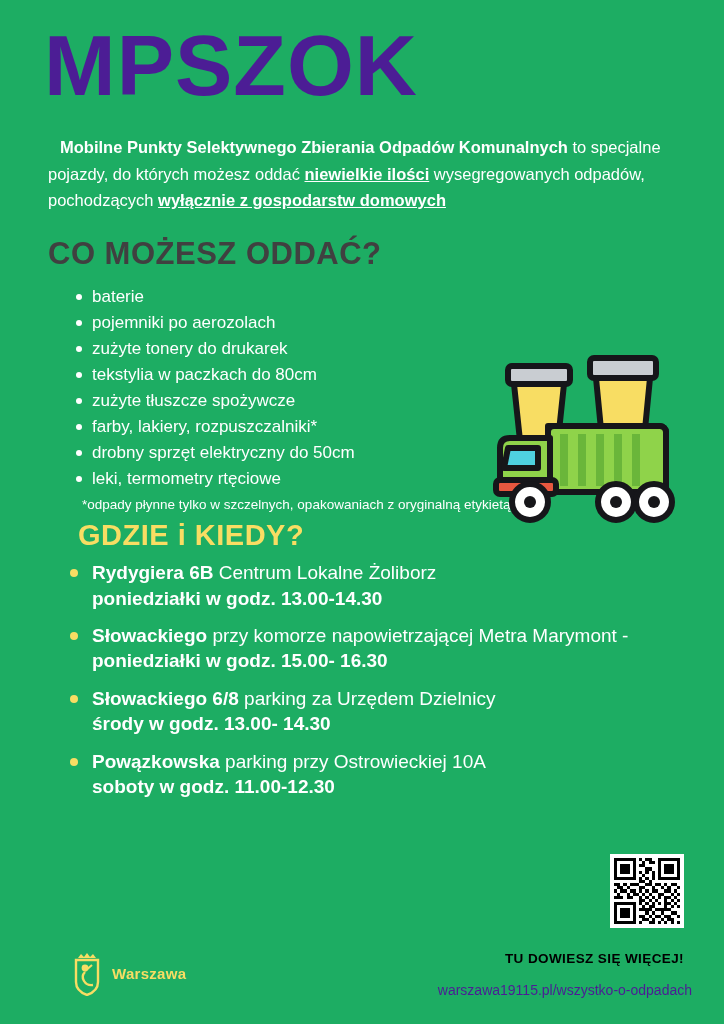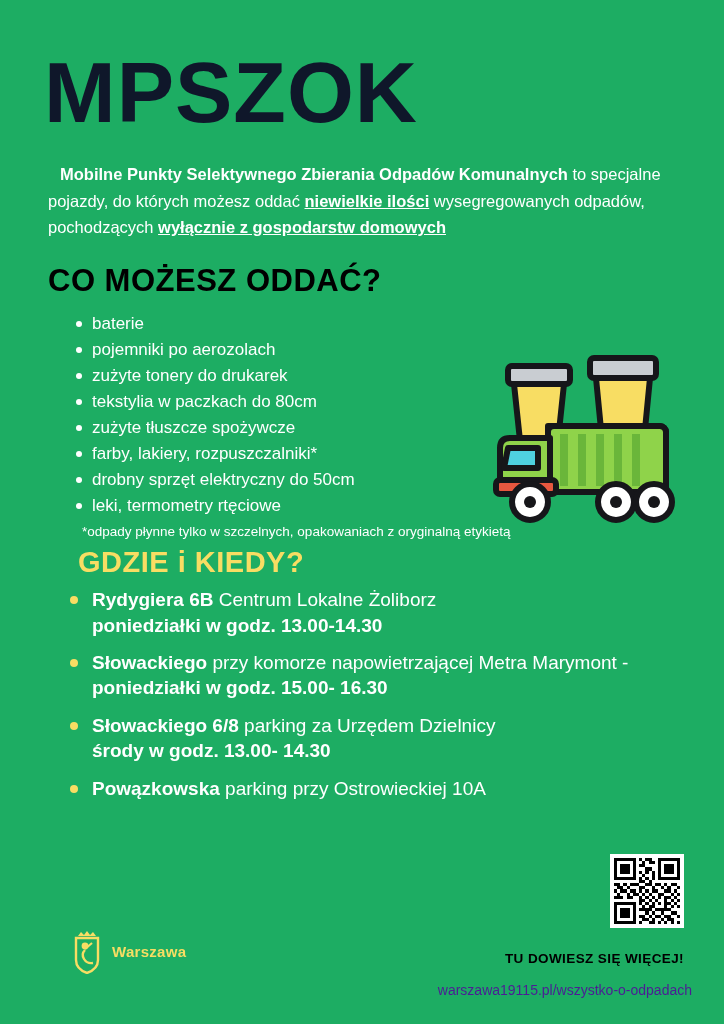--- a/index.html
+++ b/index.html
@@ -16,37 +16,37 @@
   }
   .poster {
     position: relative;
     width: 724px;
     height: 1024px;
     padding: 0 40px;
   }
   .title {
     font-size: 86px;
     font-weight: bold;
-    color: #0f172a;
+    color: #4c1d95;
     letter-spacing: 1px;
     line-height: 1;
-    padding-top: 49px;
+    padding-top: 22px;
     padding-left: 4px;
   }
   .intro {
     margin-top: 26px;
     padding-left: 8px;
     font-size: 16.5px;
     line-height: 1.62;
     max-width: 640px;
   }
   .intro b { font-weight: bold; margin-left: 12px; }
   .u { text-decoration: underline; font-weight: bold; }
   .section-head {
-    color: #000000;
+    color: #404040;
     font-size: 31px;
     font-weight: bold;
     margin-top: 22px;
     padding-left: 8px;
     letter-spacing: 0.5px;
   }
   .list {
     margin-top: 12px;
     padding-left: 52px;
   }
@@ -105,21 +105,21 @@
   .truck {
     position: absolute;
     right: 26px;
     top: 330px;
     width: 212px;
     height: 220px;
   }
   .footer-logo {
     position: absolute;
     left: 72px;
-    bottom: 50px;
+    bottom: 28px;
     display: flex;
     align-items: center;
     gap: 10px;
   }
   .logo-mark { width: 30px; height: 46px; }
   .logo-text {
     color: #f8dd63;
     font-size: 15px;
     font-weight: bold;
     letter-spacing: 0.3px;
@@ -195,20 +195,21 @@
     </div>
     <div class="place">
       <b>Słowackiego</b><span> przy komorze napowietrzającej Metra Marymont - </span><b>poniedziałki w godz. 15.00- 16.30</b>
     </div>
     <div class="place">
       <b>Słowackiego 6/8</b><span> parking za Urzędem Dzielnicy</span><br>
       <b>środy w godz. 13.00- 14.30</b>
     </div>
     <div class="place">
       <b>Powązkowska</b><span> parking przy Ostrowieckiej 10A</span><br>
+      <b>soboty w godz. 11.00-12.30</b>
     </div>
   </div>
 
   <div class="truck">
     <svg viewBox="0 0 212 220" width="212" height="220" xmlns="http://www.w3.org/2000/svg">
 
       <g stroke="#16161a" stroke-width="6" stroke-linejoin="round">
         <rect x="22" y="36" width="62" height="18" rx="4" fill="#c9cdd2"></rect>
         <path d="M28 54 h50 l-7 66 h-36 z" fill="#f8dd63"></path>
         <rect x="104" y="28" width="66" height="20" rx="4" fill="#c9cdd2"></rect>

